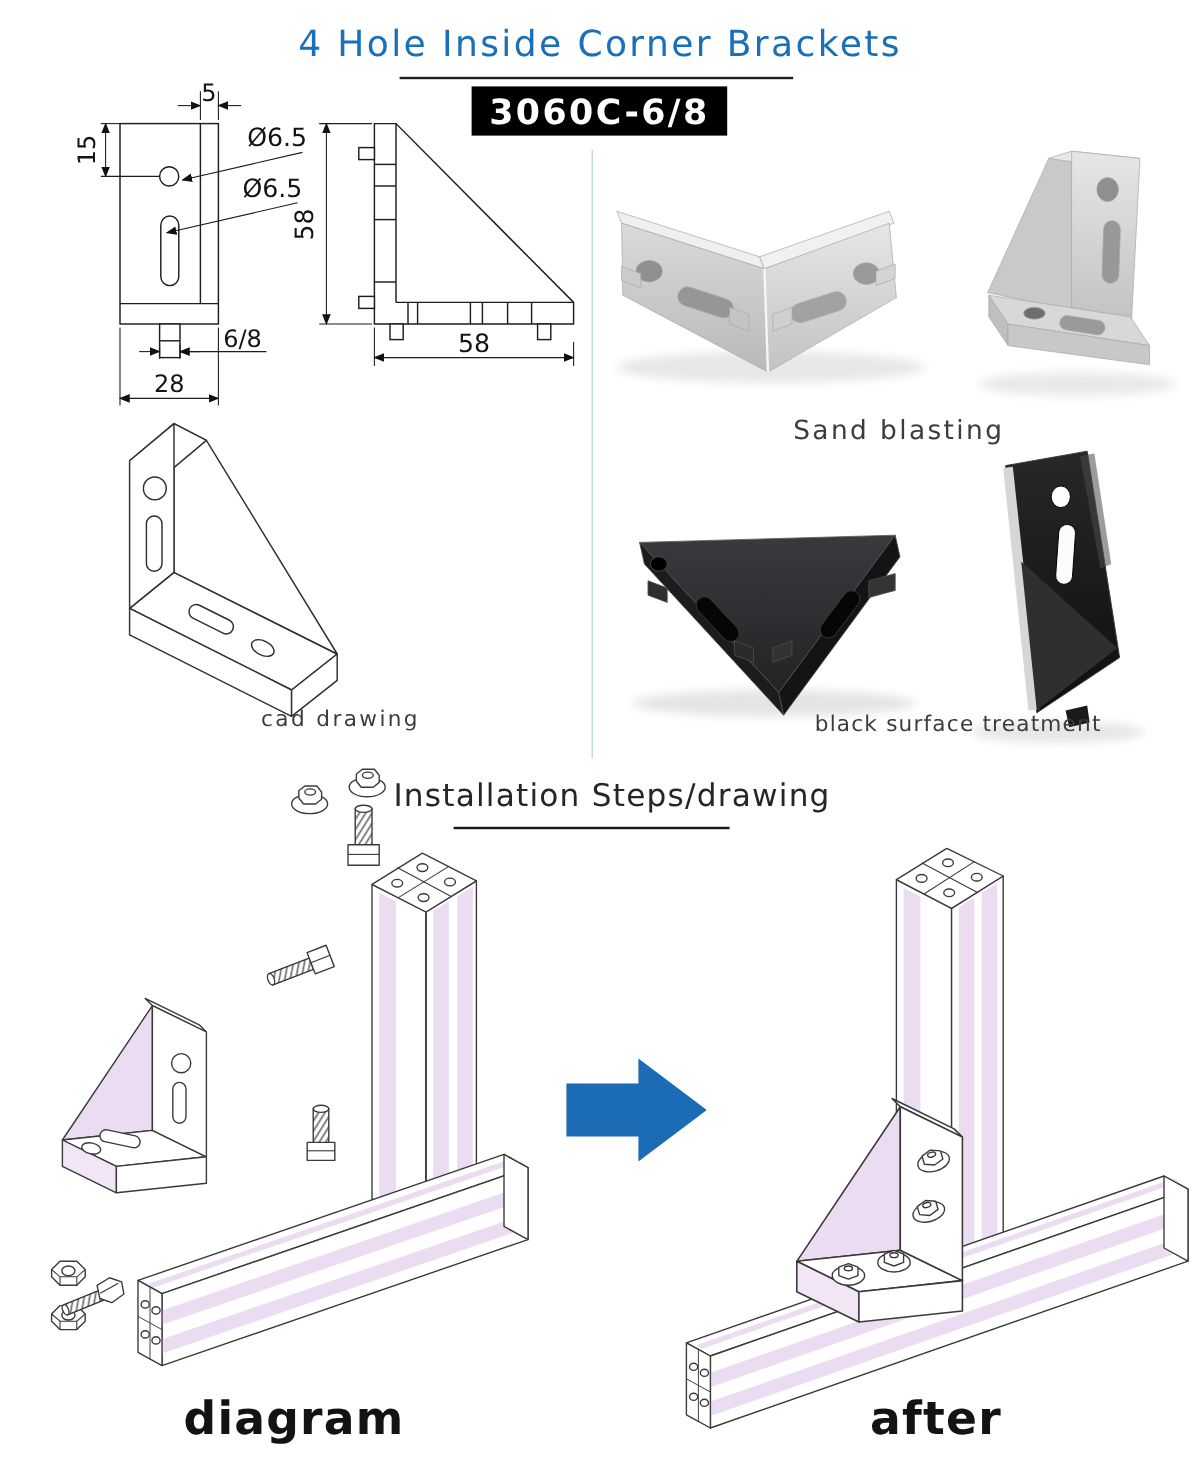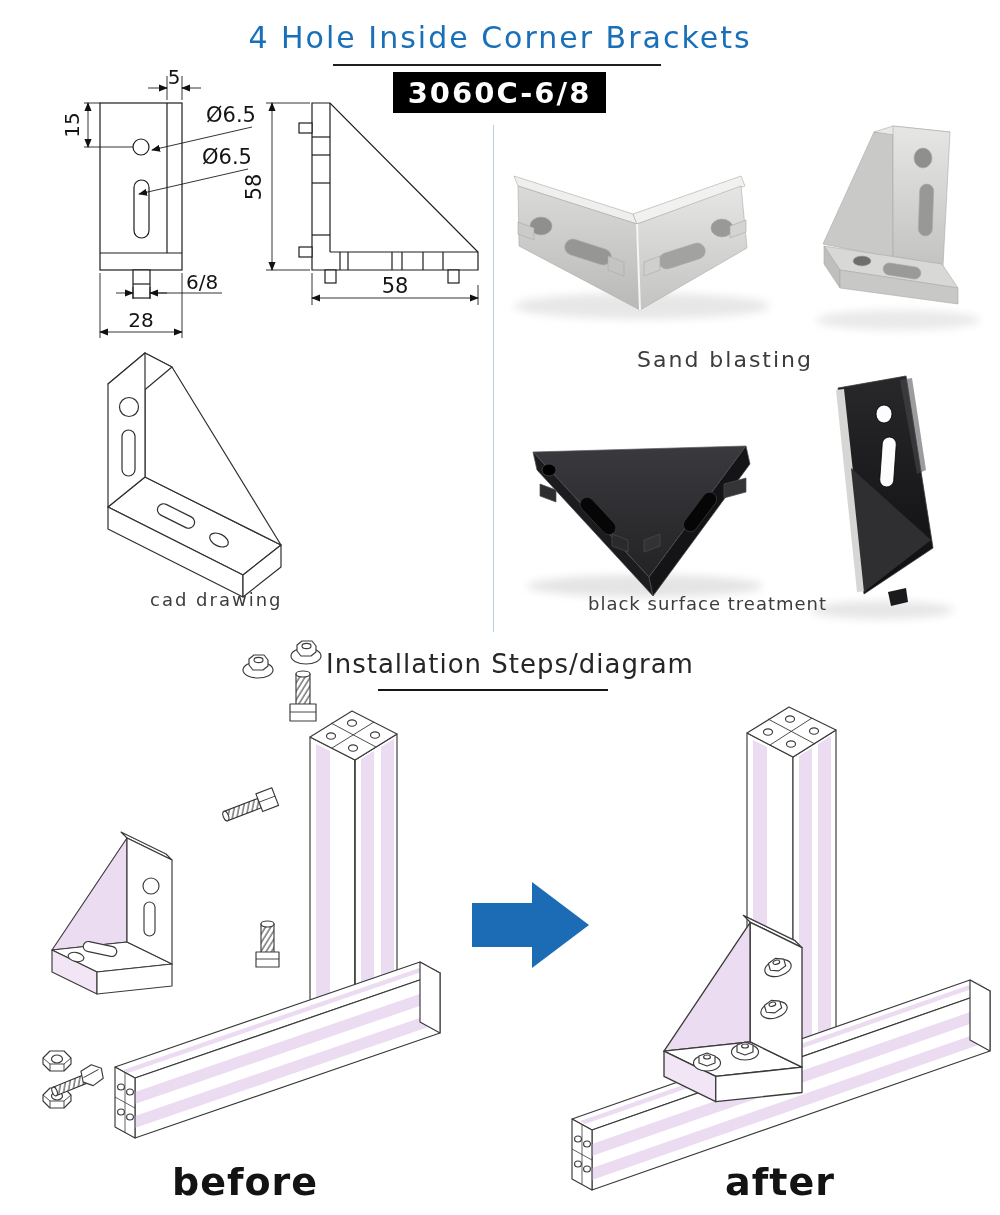--- a/index.html
+++ b/index.html
@@ -5,21 +5,21 @@
   html,body{margin:0;padding:0;}
   body{width:1000px;height:1215px;position:relative;background:#fff;overflow:hidden;
        font-family:"DejaVu Sans","Liberation Sans",sans-serif;}
   .abs{position:absolute;}
   .page-title{left:0;top:20px;width:1000px;text-align:center;color:#1a70b8;
       font-size:30px;font-weight:400;letter-spacing:2px;}
   .title-underline{left:333px;top:64px;width:328px;height:2px;background:#1f1f1f;}
   .model-badge{left:393px;top:72px;width:213px;height:41px;background:#000;color:#fff;
       display:flex;align-items:center;justify-content:center;font-size:29px;font-weight:bold;letter-spacing:2px;}
   .divider{left:493px;top:125px;width:1px;height:507px;background:#b5cfe4;}
-  .cap{color:#3c3c3c;letter-spacing:2px;text-align:left;}
+  .cap{color:#3c3c3c;letter-spacing:2px;text-align:right;}
   .cad-label{left:150px;top:589px;width:200px;font-size:18px;}
   .sand-label{left:637px;top:347px;width:200px;font-size:22px;}
   .black-label{left:588px;top:593px;width:330px;font-size:18px;letter-spacing:1px;}
   .install-heading{left:310px;top:649px;width:400px;text-align:center;color:#262626;
       font-size:26px;letter-spacing:1px;}
   .install-underline{left:378px;top:689px;width:230px;height:2px;background:#161616;}
   .step-label{top:1160px;width:220px;text-align:center;color:#131313;font-size:38px;font-weight:600;letter-spacing:1px;}
   .before-label{left:135px;}
   .after-label{left:670px;}
   svg{position:absolute;}
@@ -243,21 +243,21 @@
       </g>
     <polygon points="888,592 906,588 908,602 891,606" fill="#1a1a1c"></polygon>
     <polygon points="900,380 912,378 926,470 917,474" fill="#4a4a4e" opacity="0.55"></polygon>
   </g>
 </svg>
 
 <div class="abs cap cad-label">cad drawing</div>
 <div class="abs cap sand-label">Sand blasting</div>
 <div class="abs cap black-label">black surface treatment</div>
 
-<div class="abs install-heading">Installation Steps/diagram</div>
+<div class="abs install-heading">Installation Steps/drawing</div>
 <div class="abs install-underline"></div>
 
 <svg style="left:0;top:628px" width="1000" height="587" viewBox="0 628 1000 587">
   <defs>
     <pattern id="thr" width="4.5" height="4.5" patternUnits="userSpaceOnUse" patternTransform="rotate(32)">
       <rect width="4.5" height="4.5" fill="#fff"></rect>
       <line x1="1" y1="0" x2="1" y2="4.5" stroke="#6e6e6e" stroke-width="1.4"></line>
     </pattern>
     <g id="fnut">
       <ellipse class="pf" cx="0" cy="4" rx="15" ry="8"></ellipse>
@@ -416,14 +416,14 @@
       </g>
     <g transform="translate(745,1052)">
         <use href="#fbolt"></use>
       </g>
     <g transform="translate(707,1063)">
         <use href="#fbolt"></use>
       </g>
   </g>
 </svg>
 
-<div class="abs step-label before-label">before</div>
+<div class="abs step-label before-label">diagram</div>
 <div class="abs step-label after-label">after</div>
 
 </body></html>

